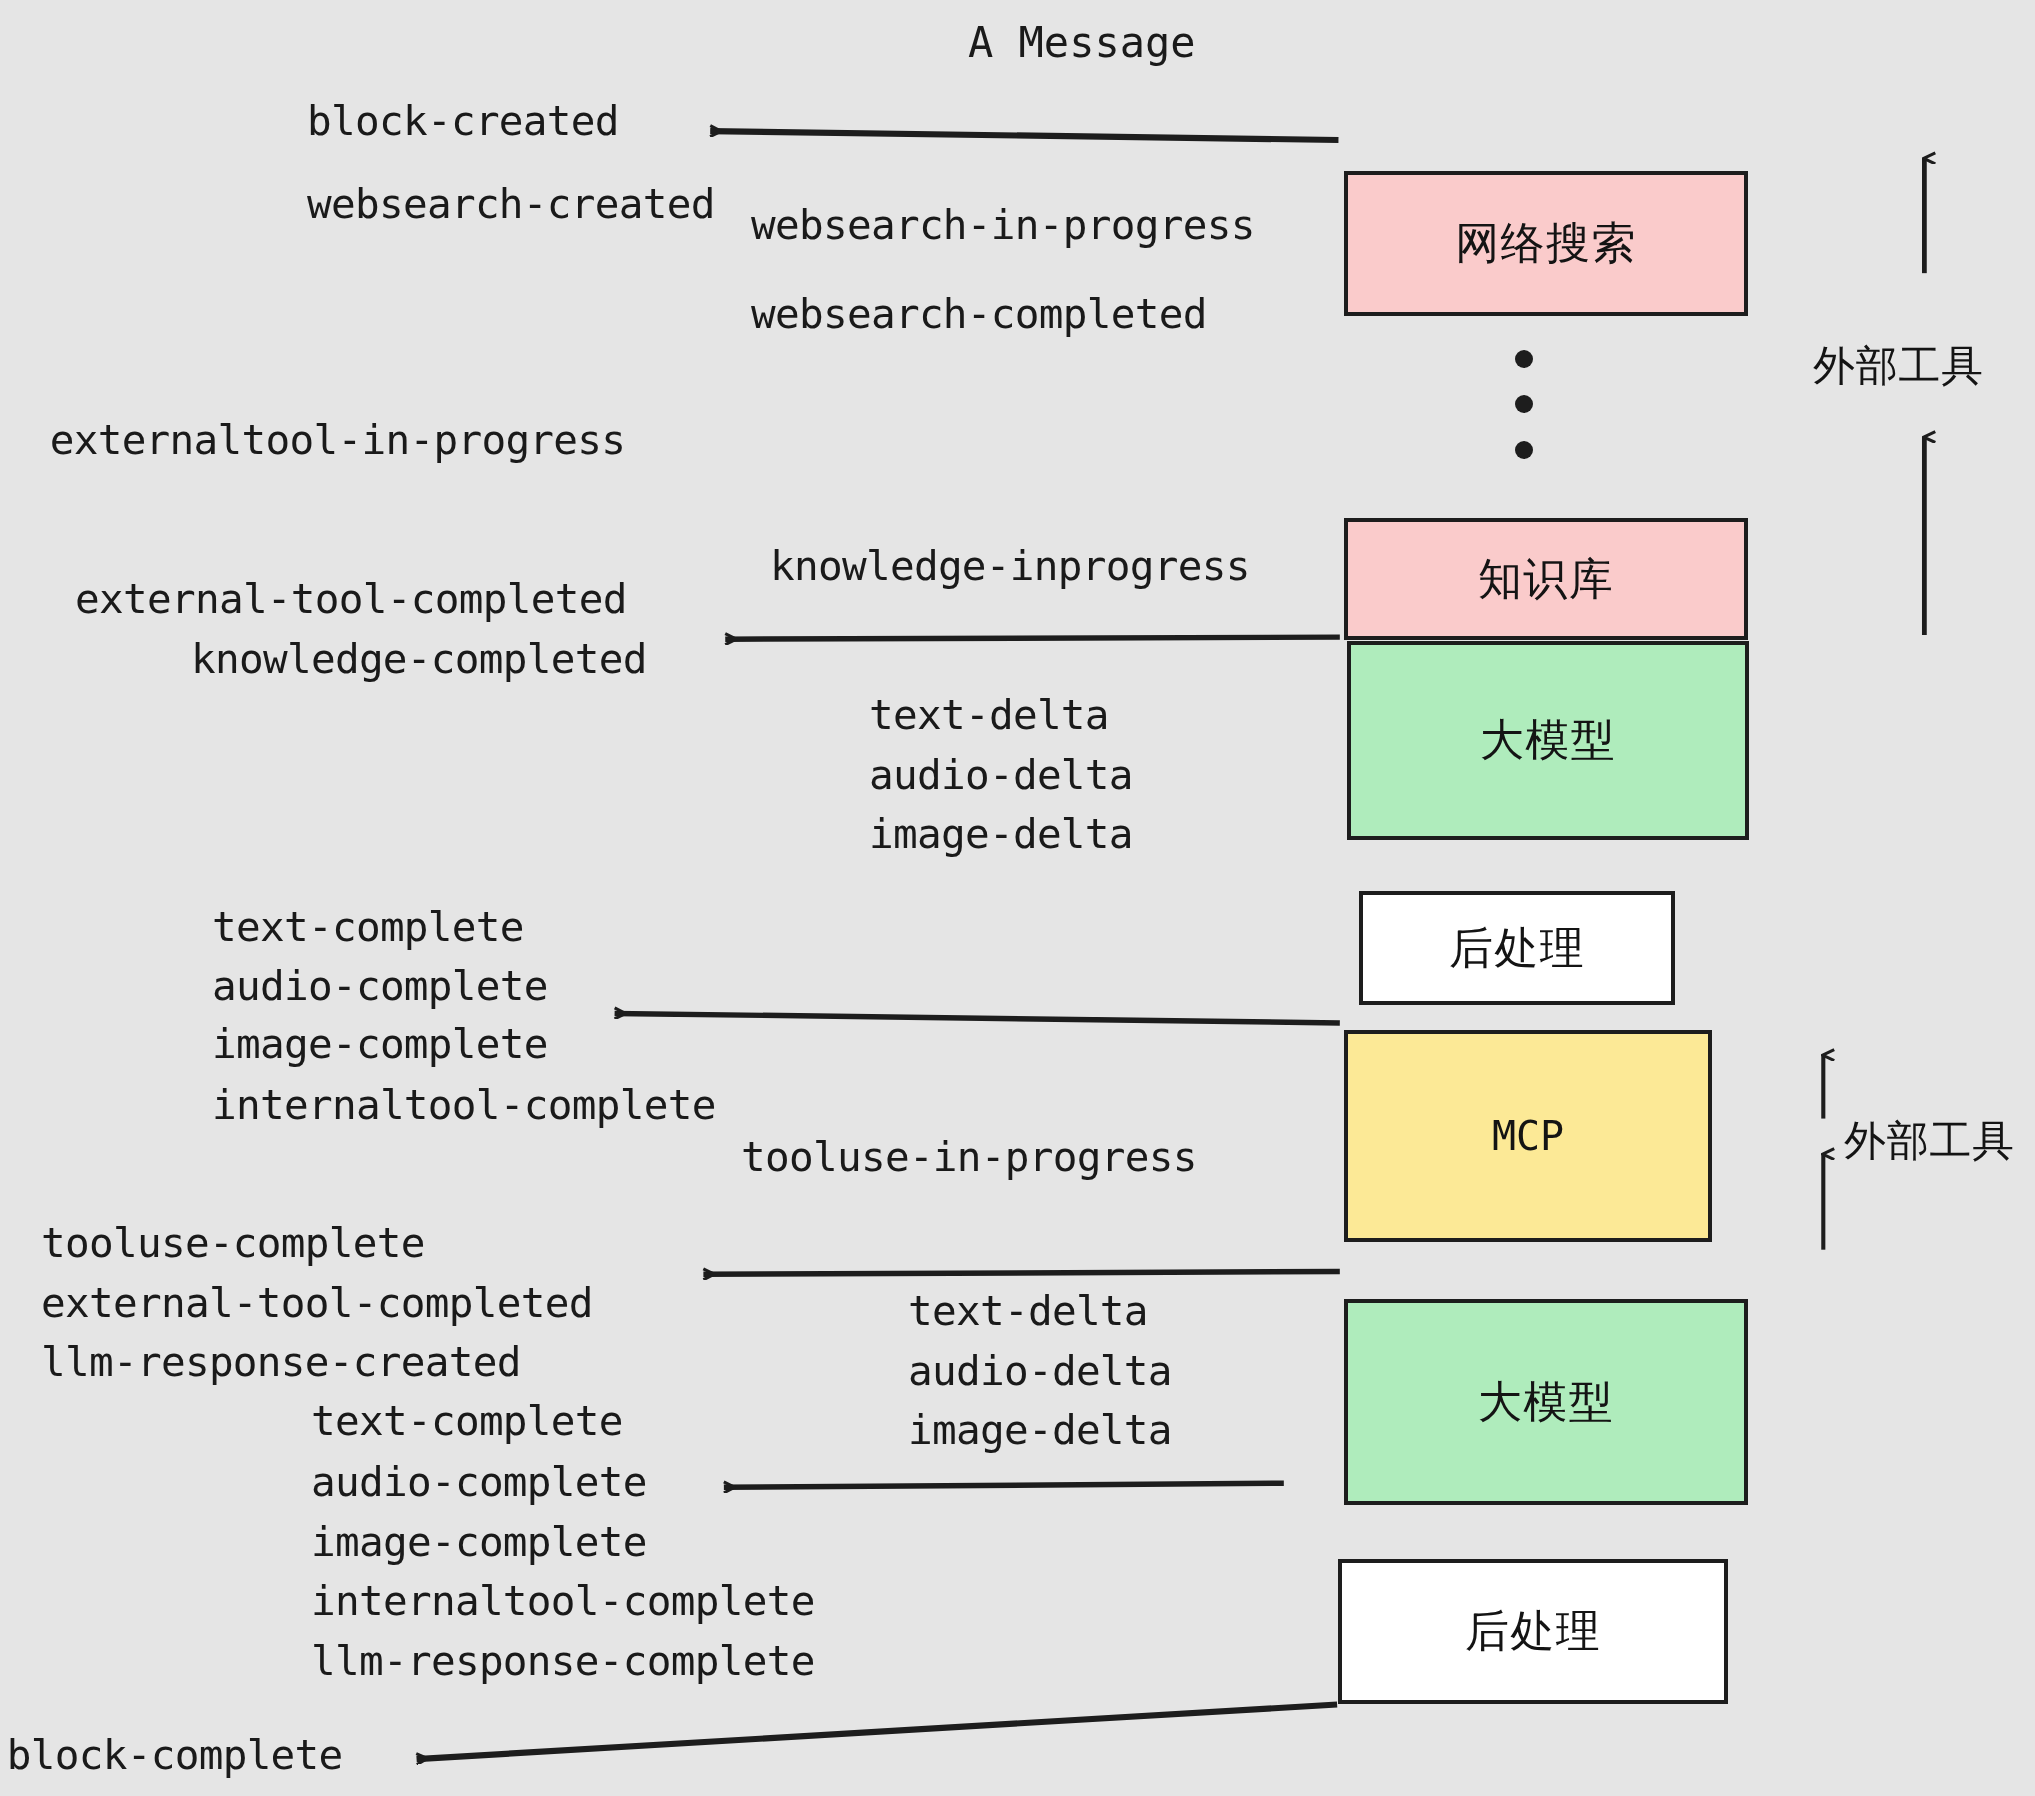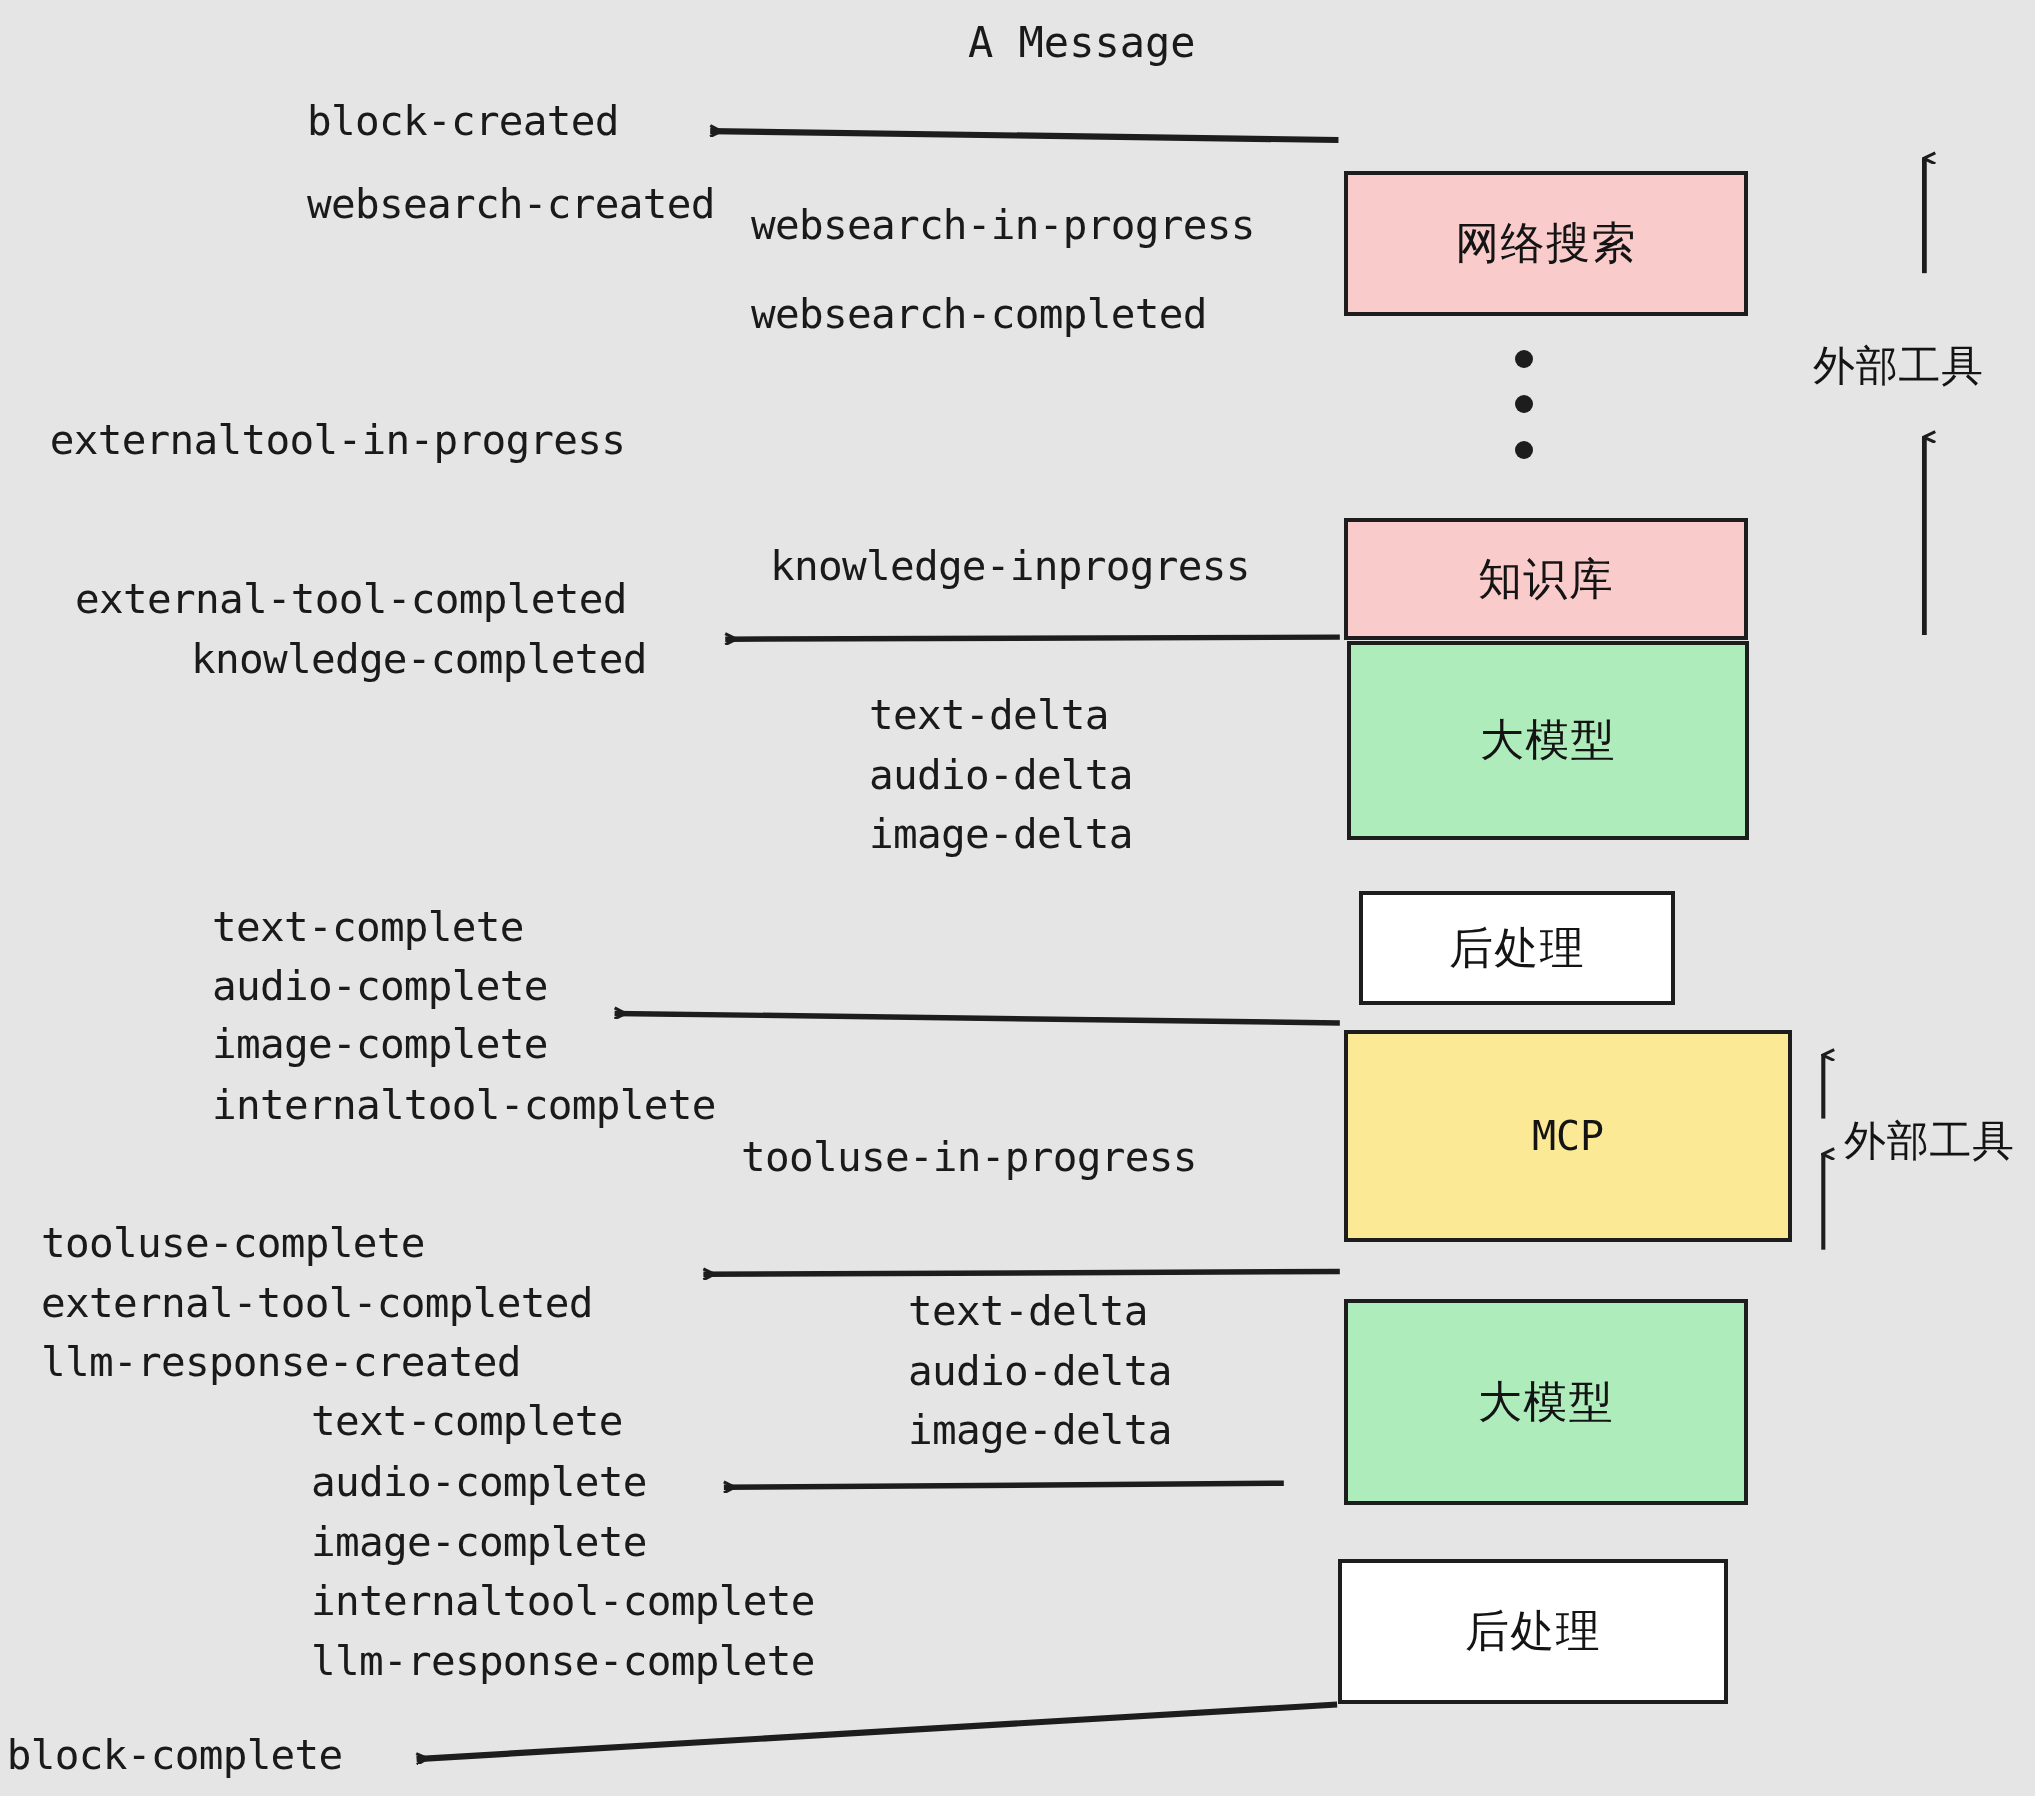--- a/index.html
+++ b/index.html
@@ -170,21 +170,21 @@
   </div>
 
   <div class="box" style="left:1347px; top:641px; width:402px; height:199px; background:#AFECBC;">
     <span>大模型</span>
   </div>
 
   <div class="box" style="left:1359px; top:891px; width:316px; height:114px; background:#FFFFFF;">
     <span>后处理</span>
   </div>
 
-  <div class="box mono" style="left:1344px; top:1030px; width:448px; height:212px; background:#FCE996;">
+  <div class="box mono" style="left:1344px; top:1030px; width:368px; height:212px; background:#FCE996;">
     <span>MCP</span>
   </div>
 
   <div class="box" style="left:1344px; top:1299px; width:404px; height:206px; background:#AFECBC;">
     <span>大模型</span>
   </div>
 
   <div class="box" style="left:1338px; top:1559px; width:390px; height:145px; background:#FFFFFF;">
     <span>后处理</span>
   </div>

